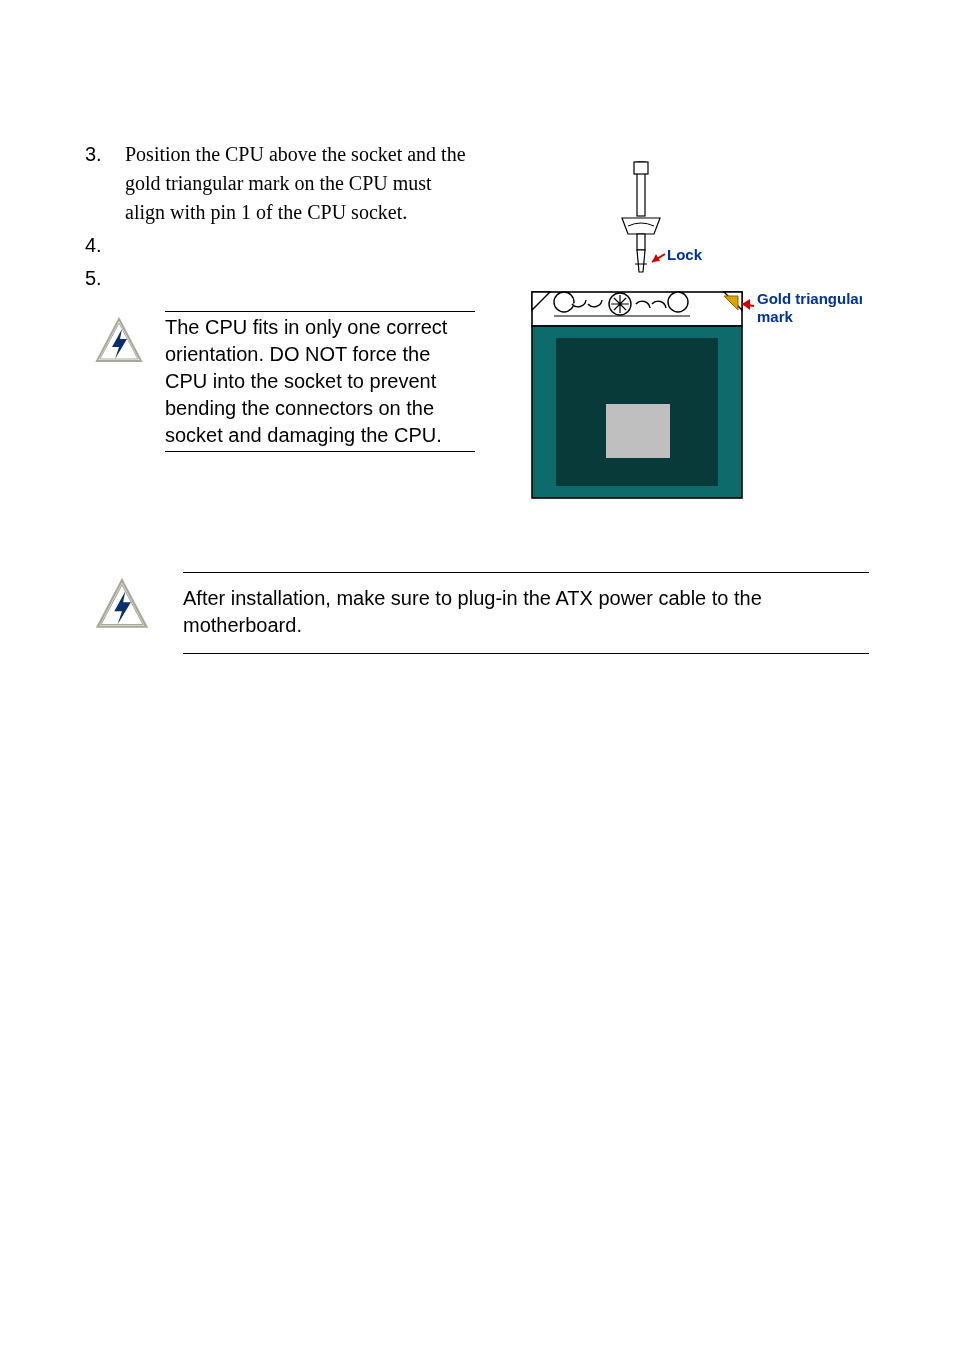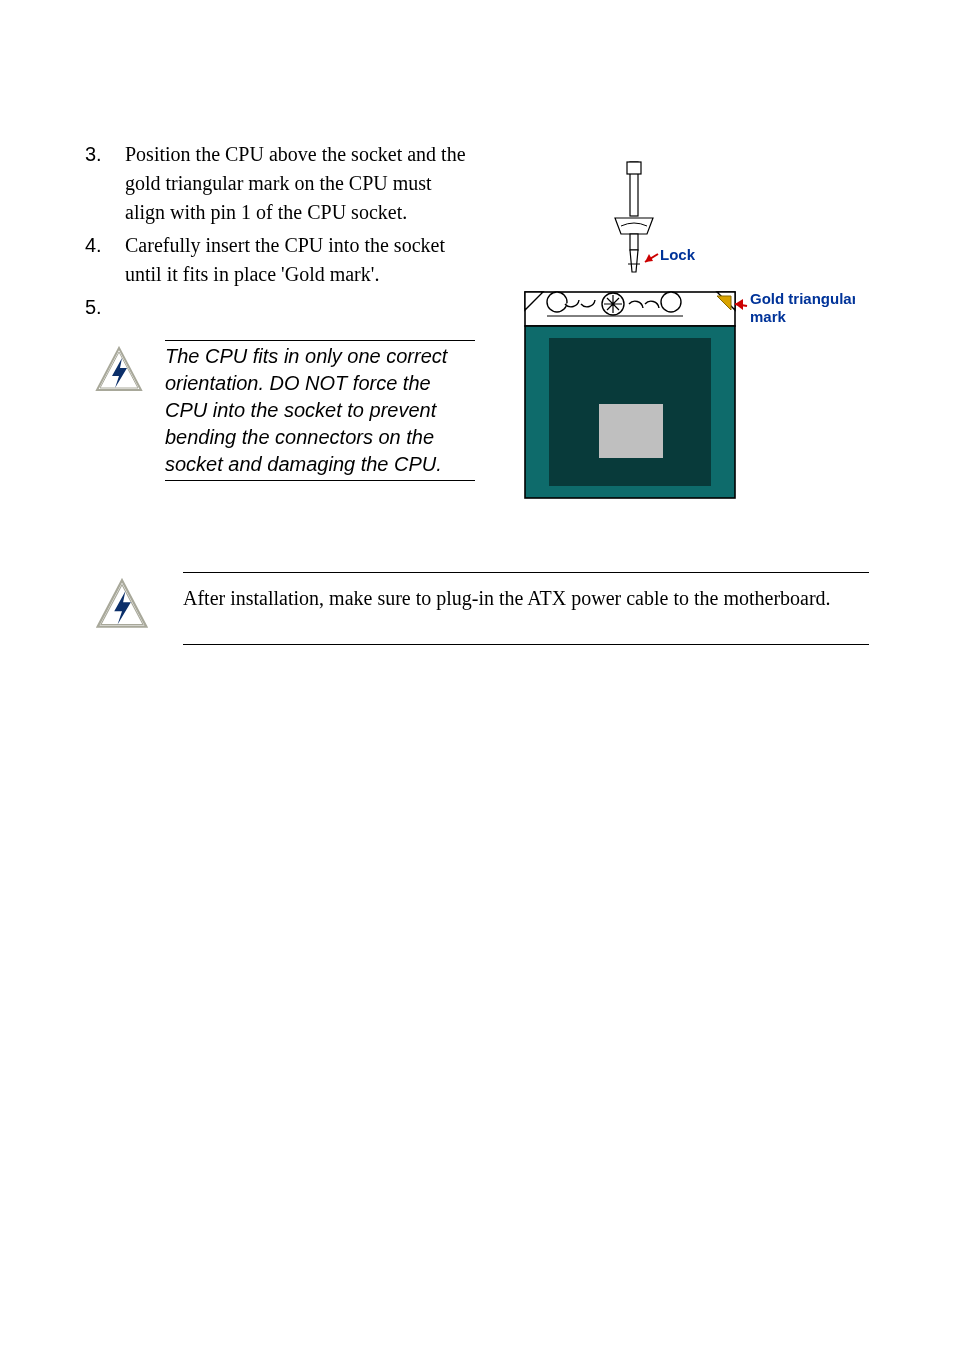--- a/index.html
+++ b/index.html
@@ -46,25 +46,25 @@
       flex: 0 0 60px;
       padding-top: 6px;
       padding-left: 10px;
     }
     .callout1 .text-col {
       flex: 1;
       border-top: 1.5px solid #000;
       border-bottom: 1.5px solid #000;
       padding: 2px 0;
       line-height: 1.35;
-      font-style: italic;
     }
     .right-col {
       flex: 1;
       display: flex;
+      justify-content: center;
       padding-top: 14px;
     }
     .diagram {
       width: 360px;
       height: 360px;
     }
     .callout2 {
       margin-top: 58px;
       display: flex;
       gap: 28px;
@@ -73,36 +73,34 @@
     .callout2 .icon-col {
       flex: 0 0 60px;
       padding-top: 6px;
     }
     .callout2 .text-col {
       flex: 1;
       border-top: 1.5px solid #000;
       border-bottom: 1.5px solid #000;
       padding: 12px 0 14px 0;
       line-height: 1.35;
-      font-family: Liberation Serif, serif;
     }
   </style>
 </head>
 <body>
 
 <div class="content-wrap">
   <div class="left-col">
     <ol class="steps">
       <li>
         <span class="num">3.</span>
         <span class="txt">Position the CPU above the socket and the gold triangular mark on the CPU must align with pin 1 of the CPU socket.</span>
       </li>
       <li>
         <span class="num">4.</span>
-        <span class="txt">Carefully insert the CPU into the socket until it fits in place 'Gold mark'.</span>
       </li>
       <li>
         <span class="num">5.</span>
       </li>
     </ol>
 
     <div class="callout1">
       <div class="icon-col">
         <svg width="48" height="56" viewBox="0 0 48 56">
           <path d="M24 2 L46 44 L2 44 Z" fill="none" stroke="#a8a89a" stroke-width="2"></path>

